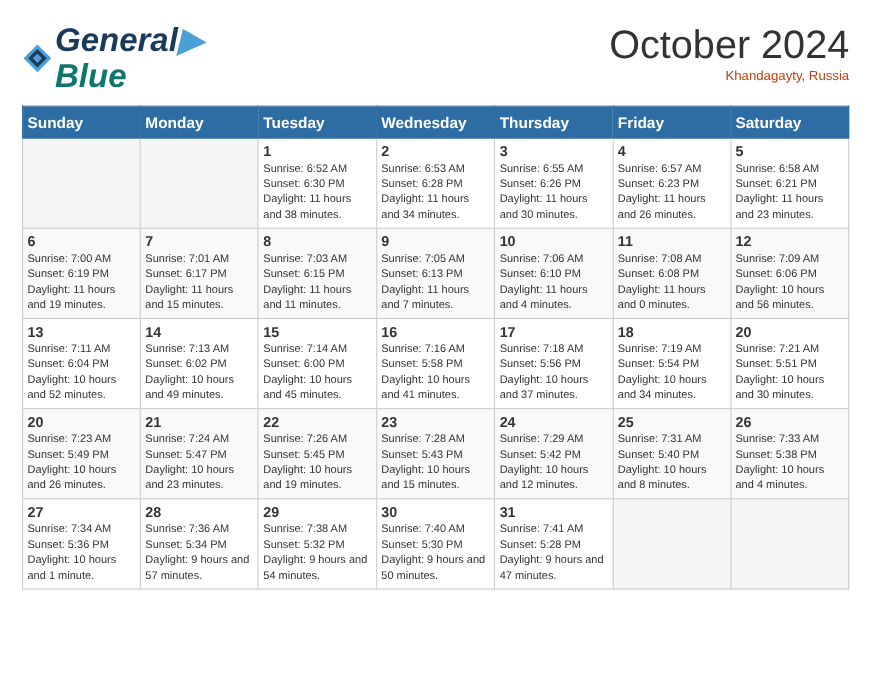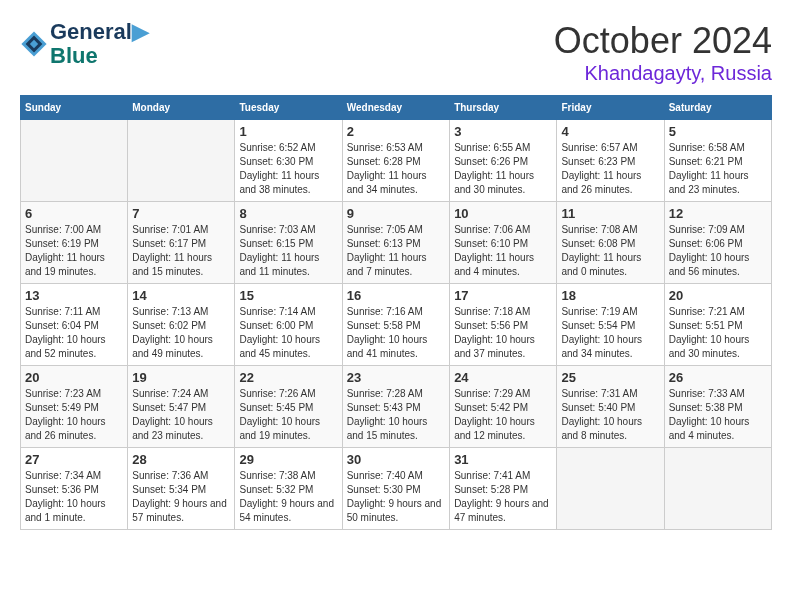--- a/index.html
+++ b/index.html
@@ -14,56 +14,57 @@
       display: flex;
       justify-content: space-between;
       align-items: flex-start;
       margin-bottom: 10px;
     }
     .logo {
       display: flex;
       align-items: center;
     }
     .logo-text {
-      font-size: 22px;
+      font-size: 30px;
       font-weight: bold;
       color: #1a3a5c;
       line-height: 1.1;
+      font-style: italic;
     }
     .logo-text span {
       color: #4a9fd4;
     }
     .logo-icon {
       width: 28px;
       height: 28px;
       margin-right: 2px;
     }
     .title-block {
       text-align: right;
     }
     .month-title {
       font-size: 36px;
       color: #333;
       font-weight: normal;
     }
     .location {
-      font-size: 20px;
-      color: #6d28d9;
+      font-size: 12px;
+      color: #c2410c;
     }
     table {
       width: 100%;
       border-collapse: collapse;
       font-size: 11px;
     }
     thead th {
       background: #2e6da4;
       color: #fff;
       padding: 6px 4px;
       text-align: left;
-      font-size: 10px;
+      font-size: 14px;
       font-weight: bold;
       border: 1px solid #2e6da4;
     }
     td {
       border: 1px solid #ccc;
       vertical-align: top;
       padding: 4px;
       width: 108px;
       min-height: 80px;
       background: #fff;
@@ -207,21 +208,21 @@
           <span class="day-number">20</span>
           <div class="day-info">Sunrise: 7:21 AM<br>Sunset: 5:51 PM<br>Daylight: 10 hours and 30 minutes.</div>
         </td>
       </tr>
       <tr>
         <td>
           <span class="day-number">20</span>
           <div class="day-info">Sunrise: 7:23 AM<br>Sunset: 5:49 PM<br>Daylight: 10 hours and 26 minutes.</div>
         </td>
         <td>
-          <span class="day-number">19</span>
+          <span class="day-number">21</span>
           <div class="day-info">Sunrise: 7:24 AM<br>Sunset: 5:47 PM<br>Daylight: 10 hours and 23 minutes.</div>
         </td>
         <td>
           <span class="day-number">22</span>
           <div class="day-info">Sunrise: 7:26 AM<br>Sunset: 5:45 PM<br>Daylight: 10 hours and 19 minutes.</div>
         </td>
         <td>
           <span class="day-number">23</span>
           <div class="day-info">Sunrise: 7:28 AM<br>Sunset: 5:43 PM<br>Daylight: 10 hours and 15 minutes.</div>
         </td>

